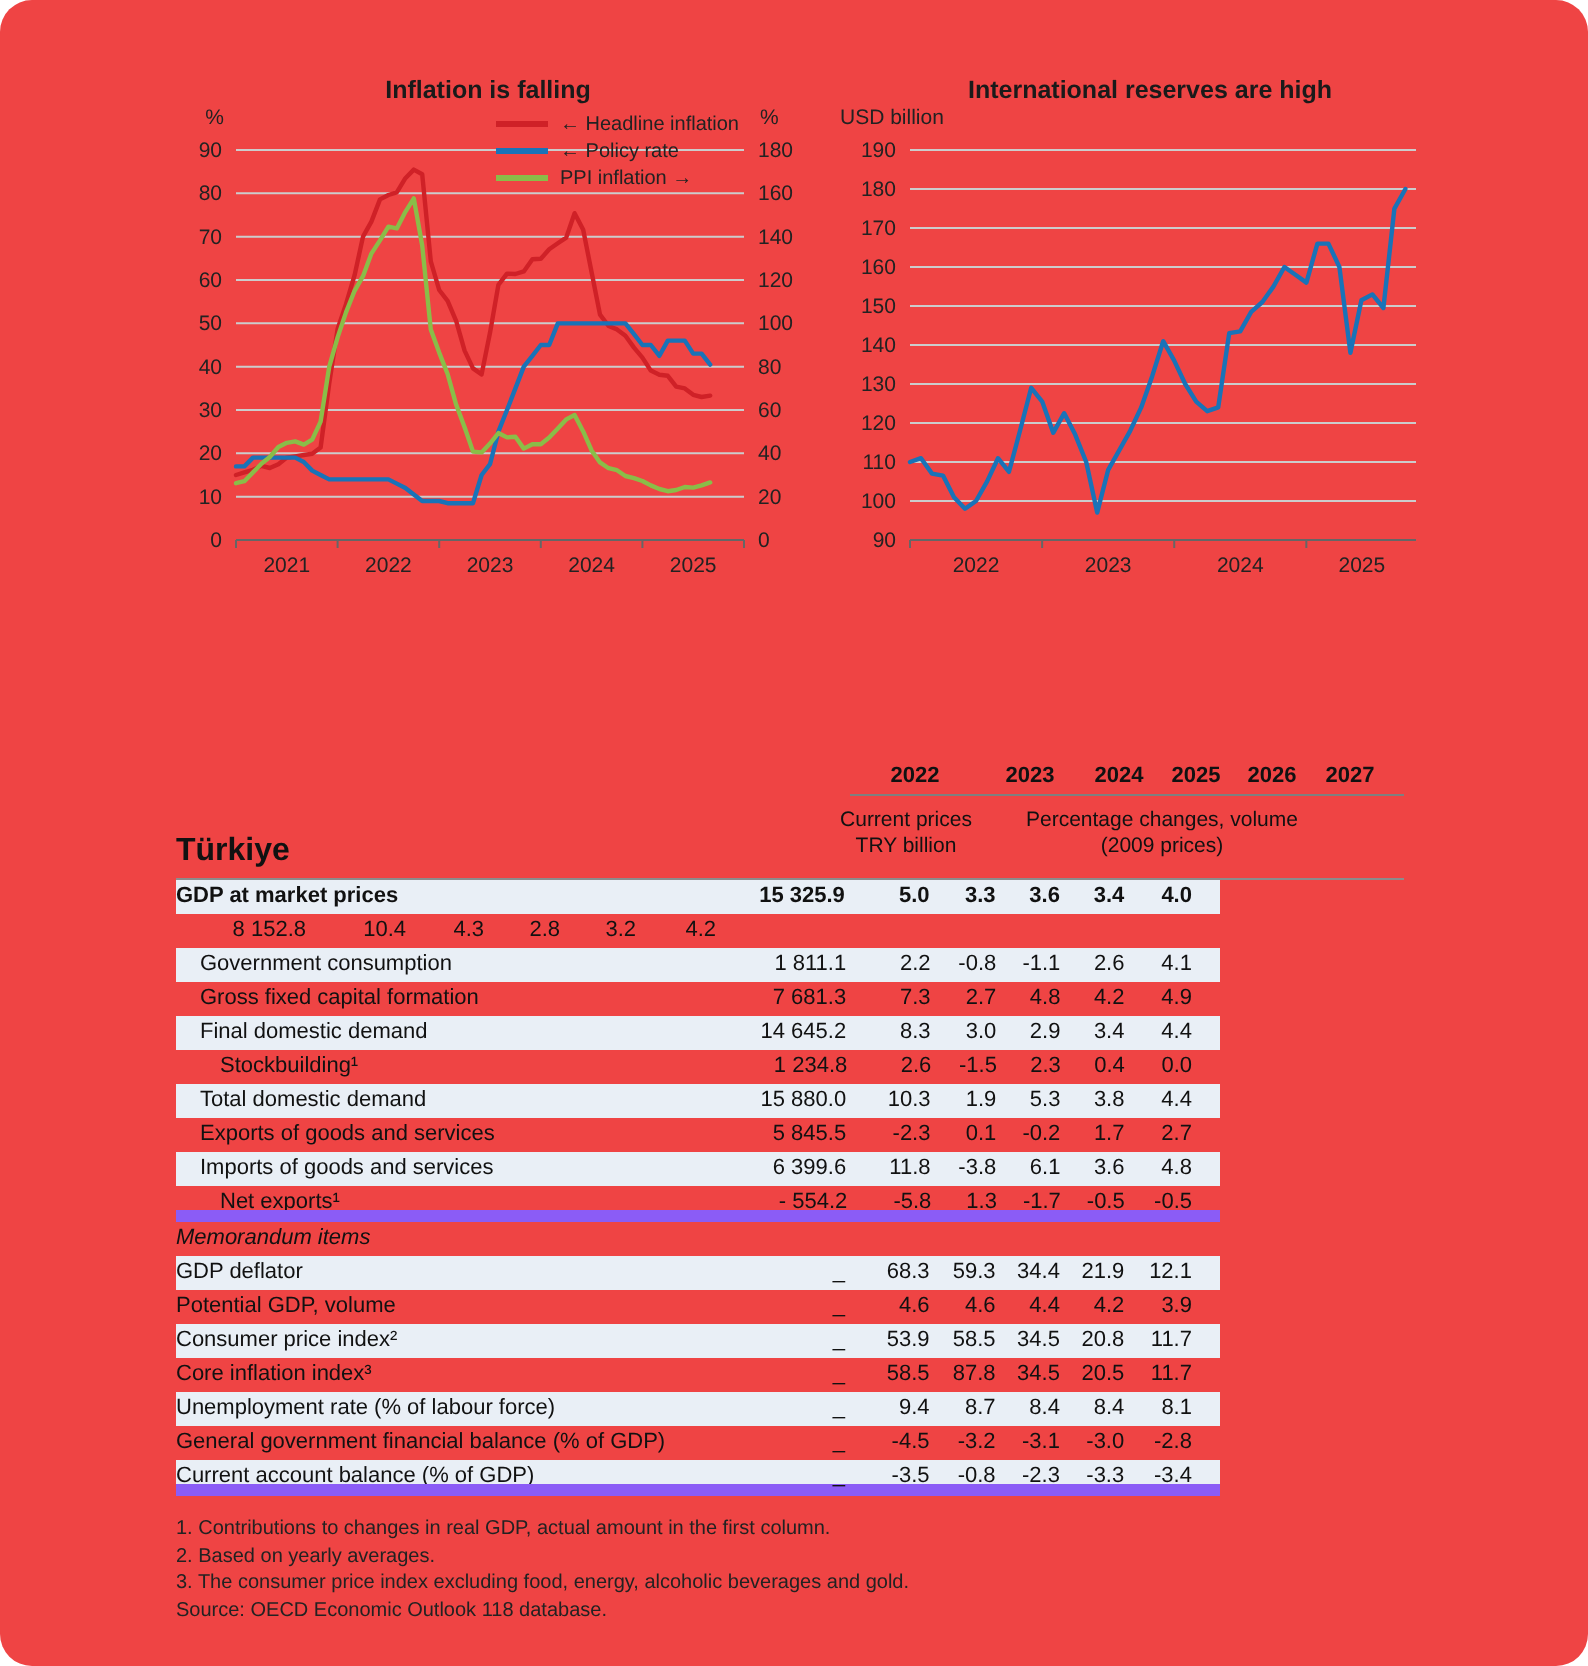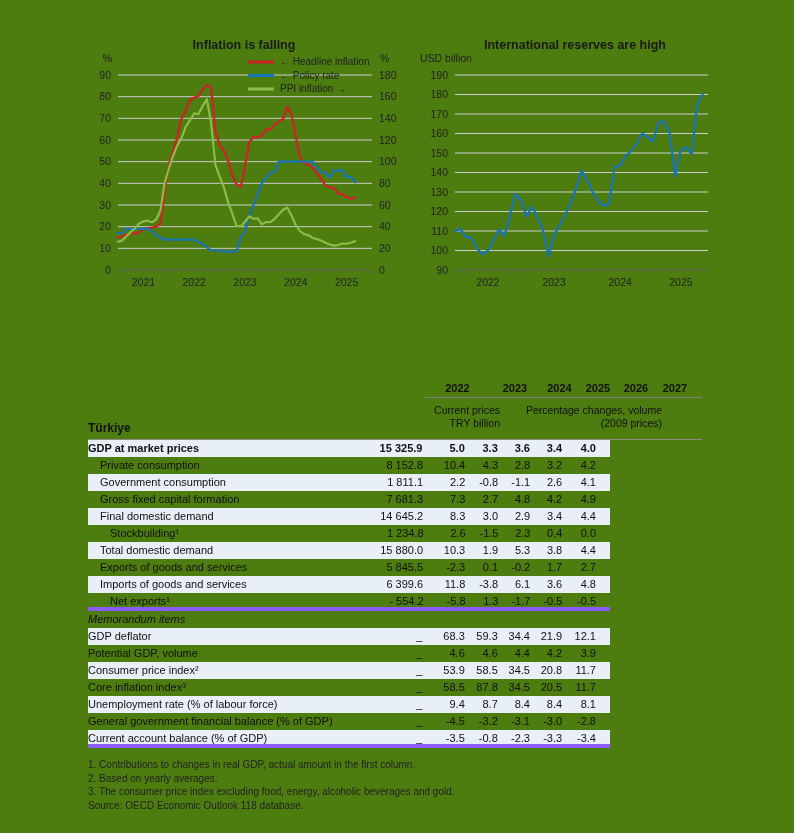--- a/index.html
+++ b/index.html
@@ -1,33 +1,33 @@
 <!DOCTYPE html>
 <html><head>
 <meta charset="utf-8">
 <style>
   html,body{margin:0;padding:0;background:#fff;}
-  .page{position:relative;width:794px;height:833px;background:#4d7c0f;
-        font-family:"Liberation Sans",sans-serif;color:#111;overflow:hidden;}
+  .page{position:relative;width:794px;height:833px;background:#ef4444;
+        font-family:"Liberation Sans",sans-serif;color:#111;overflow:hidden;border-radius:16px;}
   .chart-title{position:absolute;top:38px;font-weight:bold;font-size:12.5px;
         text-align:center;color:#1a1a1a;}
   svg text{font-family:"Liberation Sans",sans-serif;fill:#222;}
   
   .tbl{position:absolute;left:88px;top:382px;width:614px;font-size:11px;color:#111;}
   .years{display:flex;margin-left:337px;width:277px;border-bottom:1px solid #7f7f7f;
          padding-bottom:3px;font-weight:bold;box-sizing:border-box;}
   .years .yc{text-align:center;}
   .subhead{display:flex;border-bottom:1px solid #8c8c8c;min-height:42px;box-sizing:border-box;}
-  .region{width:318px;font-weight:bold;font-size:12px;align-self:flex-end;padding-bottom:4px;}
-  .grp{font-size:10.5px;text-align:right;align-self:flex-start;padding-top:6px;line-height:13px;}
+  .region{width:318px;font-weight:bold;font-size:16px;align-self:flex-end;padding-bottom:4px;}
+  .grp{font-size:10.5px;text-align:center;align-self:flex-start;padding-top:6px;line-height:13px;}
   .grp1{width:94px;}
   .grp2{width:202px;padding-right:40px;box-sizing:border-box;}
   .r{display:flex;height:17px;line-height:17px;padding-right:14px;box-sizing:border-box;width:522px;}
   .r.shaded{background:#e9eff6;}
-  .r.ruleb{border-bottom:4px solid #8b5cf6;height:18px;}
+  .r.ruleb{border-bottom:6px solid #8b5cf6;height:18px;}
   .lbl{width:330px;overflow:hidden;white-space:nowrap;}
   .ind1 .lbl{padding-left:12px;width:318px;}
   .ind2 .lbl{padding-left:22px;width:308px;}
   .r.bold{font-weight:bold;}
   .r.italic .lbl{font-style:italic;}
   .v{text-align:right;}
   .c0{width:65px;} .c1{width:50px;} .c2{width:39px;} .c3{width:38px;} .c4{width:38px;} .c5{width:40px;}
   .foot{position:absolute;left:88px;top:758px;font-size:10px;line-height:13.5px;color:#222;}
 </style>
 </head>
@@ -165,21 +165,20 @@
         <div class="r shaded bold">
           <div class="lbl">GDP at market prices</div>
           <div class="v c0">15 325.9</div>
           <div class="v c1">5.0</div>
           <div class="v c2">3.3</div>
           <div class="v c3">3.6</div>
           <div class="v c4">3.4</div>
           <div class="v c5">4.0</div>
         </div>
         <div class="r ind1">
-          <div class="lbl">Private consumption</div>
           <div class="v c0">8 152.8</div>
           <div class="v c1">10.4</div>
           <div class="v c2">4.3</div>
           <div class="v c3">2.8</div>
           <div class="v c4">3.2</div>
           <div class="v c5">4.2</div>
         </div>
         <div class="r shaded ind1">
           <div class="lbl">Government consumption</div>
           <div class="v c0">1 811.1</div>

